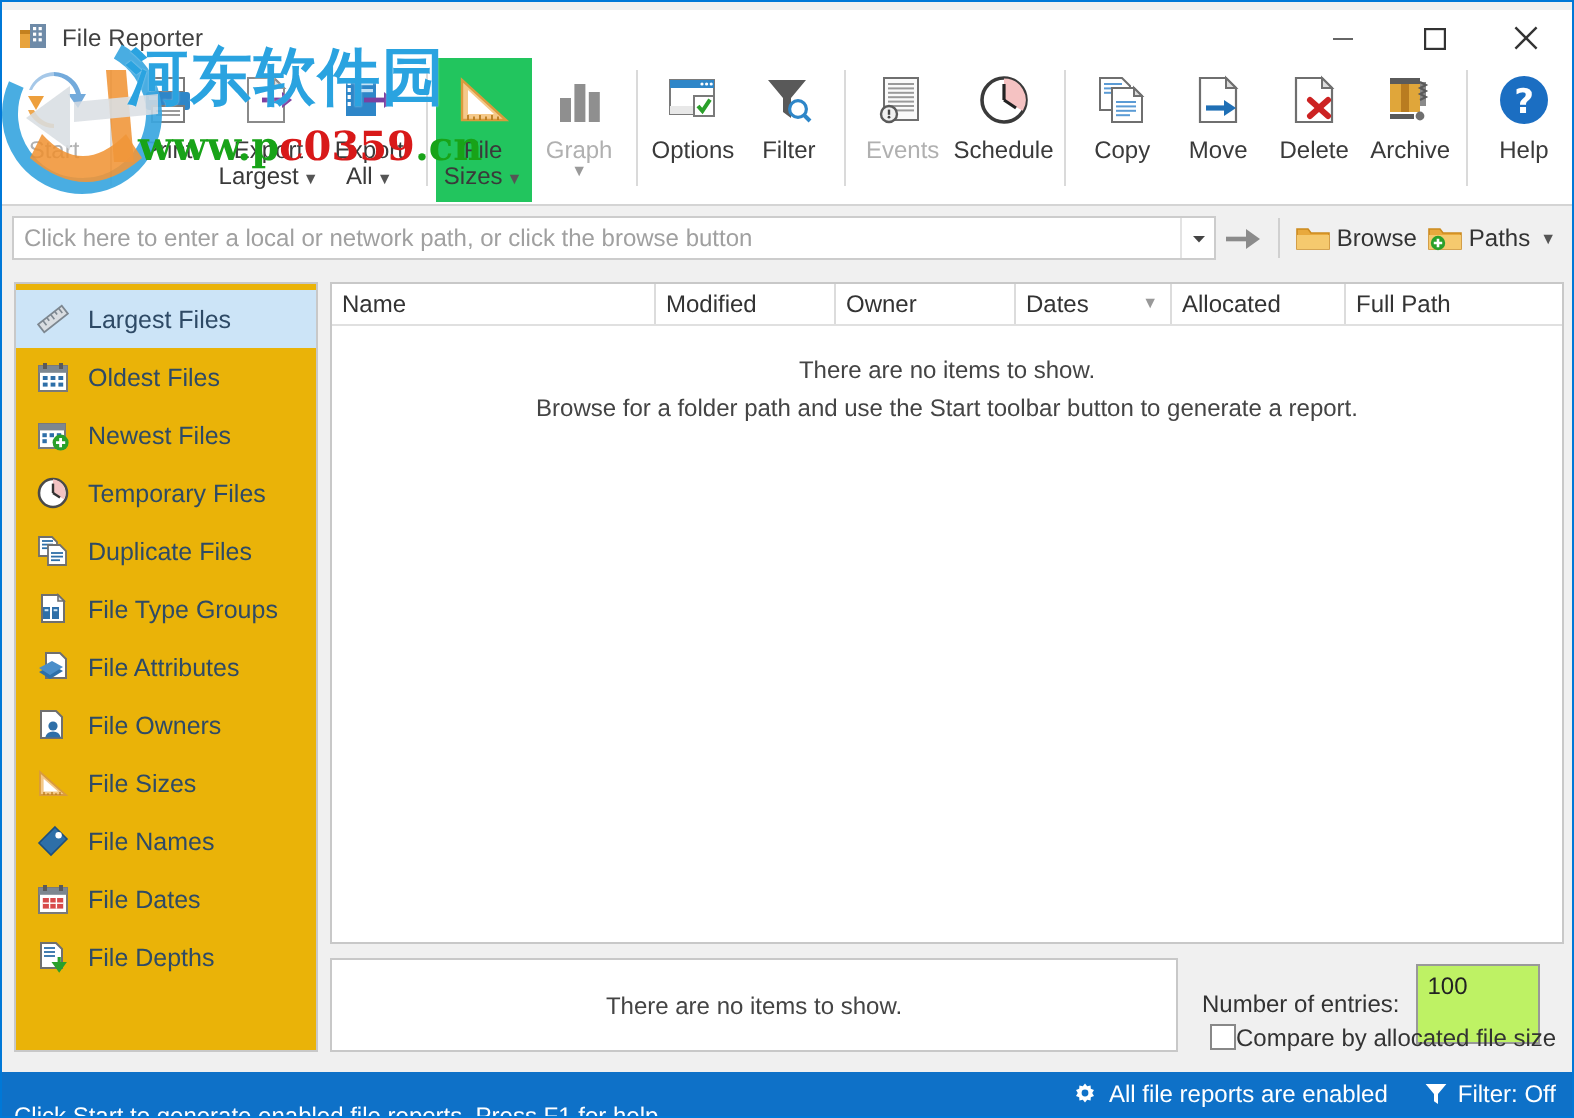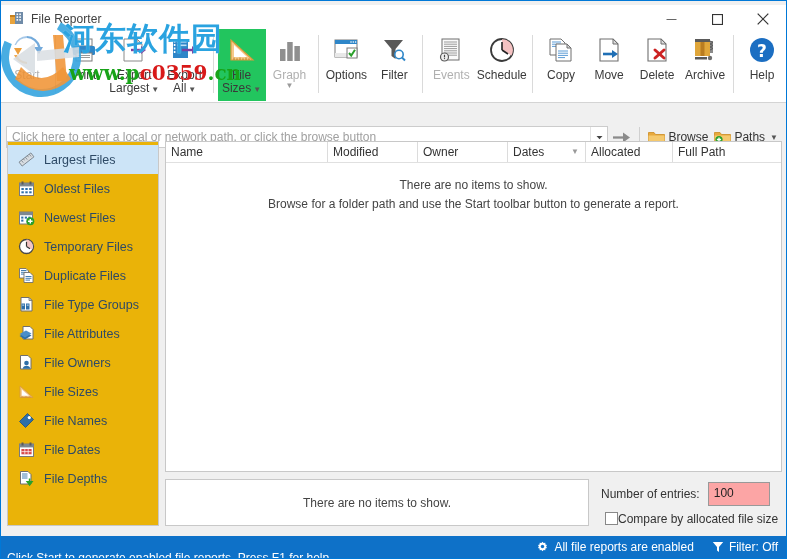--- a/index.html
+++ b/index.html
@@ -70,21 +70,21 @@
   }
   .tb-label.dim { color: #b0b0b0; }
   .tb-sep {
     width: 1px; height: 58px; background: #dadada; margin: 6px 4px 0 4px;
   }
   .caret { font-size: 8px; color: #555; margin-left: 2px; }
   .caret-row { font-size: 8px; color: #9a9a9a; line-height: 8px; height: 10px; }
 
   
   .pathbar {
-    position: absolute; left: 0; top: 120px;
+    position: absolute; left: 0; top: 102px;
     width: 785px; height: 32px;
     background: #f0f0f0;
     display: flex; align-items: center;
     padding: 4px 5px;
   }
   .path-combo {
     flex: 1; height: 22px; background: #fff;
     border: 1px solid #cccccc;
     display: flex; align-items: center;
     font-size: 12px; color: #a0a0a0;
@@ -142,21 +142,21 @@
     background: #ffffff; border: 1px solid #c8c8c8;
     display: flex; align-items: center; justify-content: center;
     font-size: 12px; color: #444;
   }
   .entries-row {
     position: absolute; left: 600px; top: 481px;
     display: flex; align-items: center; gap: 8px;
   }
   .entries-label { font-size: 12px; color: #333; }
   .entries-input {
-    width: 62px; height: 24px; background: #fca5a5; border: 1px solid #999;
+    width: 62px; height: 40px; background: #bef264; border: 1px solid #999;
     font-size: 12px; color: #222; padding: 0 0 0 5px; line-height: 20px;
   }
   .cmp-row {
     position: absolute; left: 604px; top: 511px;
     display: flex; align-items: flex-start; gap: 0;
   }
   .chk {
     width: 13px; height: 13px; border: 1px solid #888; background: #fff; flex: none;
   }
   .cmp-label { font-size: 12px; color: #333; white-space: nowrap; }

